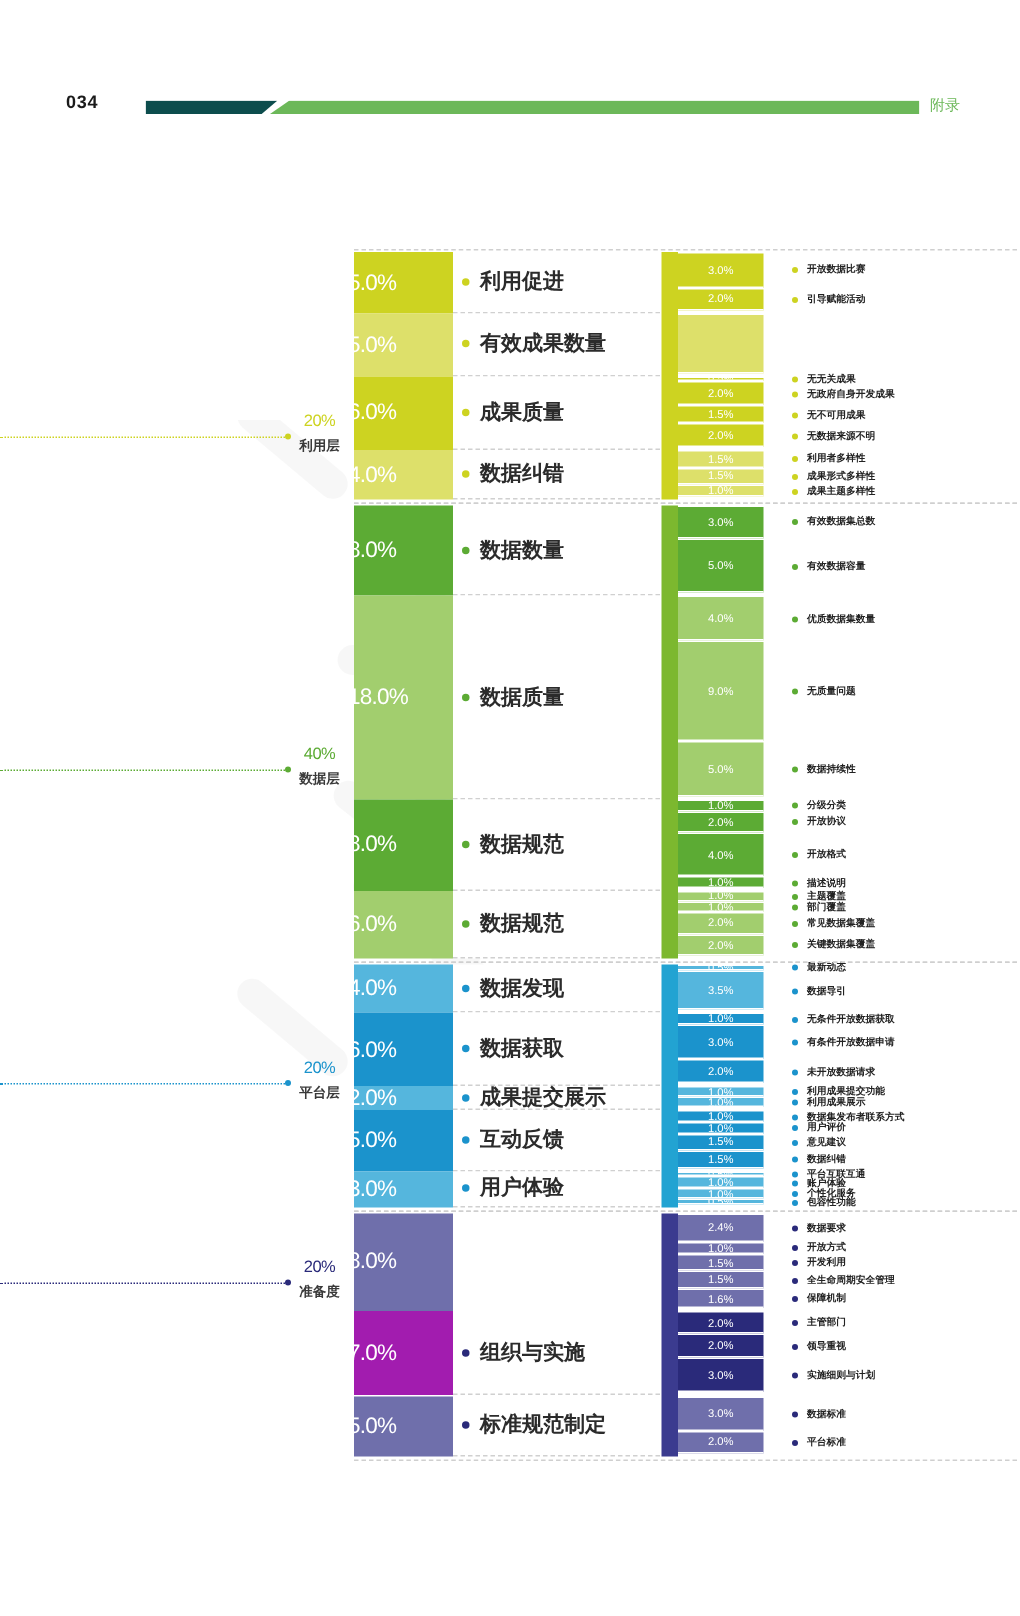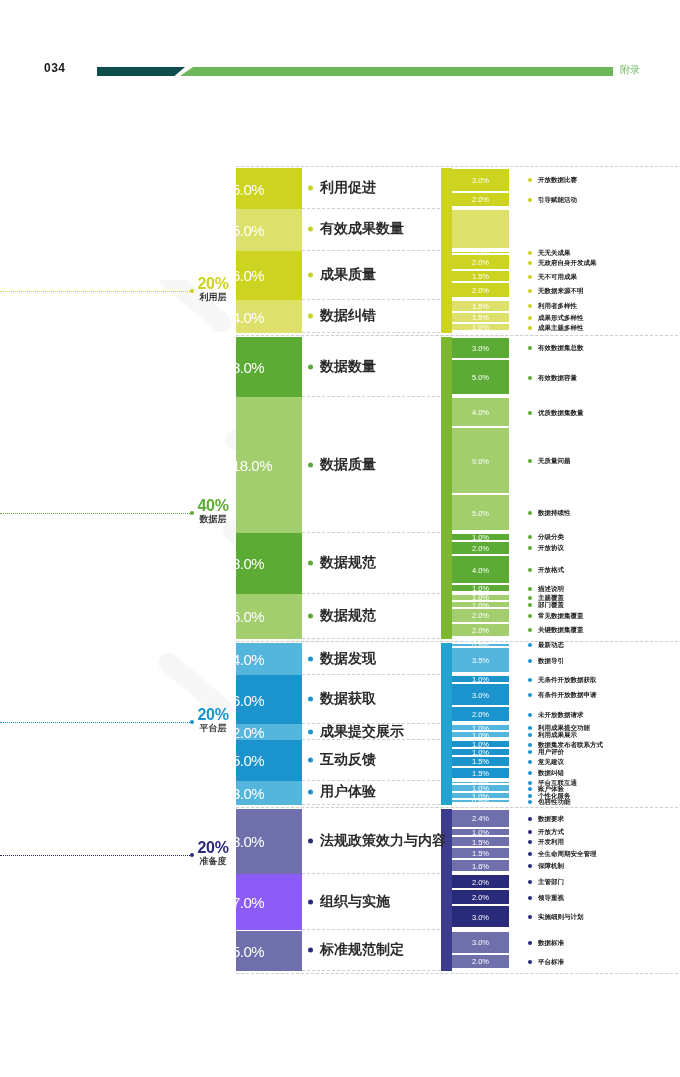--- a/index.html
+++ b/index.html
@@ -23,21 +23,21 @@
              opacity:.55;pointer-events:none;}
 
   
   .chart{position:absolute;left:0;top:0;width:680px;height:1077px;}
 
   
   .layer-mark{position:absolute;height:0;}
   .layer-line{position:absolute;left:0;top:0;height:0;border-top:1px dotted;width:100%;}
   .layer-dot{position:absolute;right:-2px;top:-2px;width:4px;height:4px;border-radius:50%;}
   .layer-pct{position:absolute;right:-40px;top:-16px;width:38px;text-align:center;
-             font-size:16px;font-weight:bold;letter-spacing:-.3px;}
+             font-size:11px;font-weight:normal;letter-spacing:-.3px;}
   .layer-name{position:absolute;right:-40px;top:0px;width:38px;text-align:center;
               font-size:9px;font-weight:bold;color:#3a3a3a;}
 
   .main-cell{position:absolute;left:0;width:66px;overflow:hidden;}
   .main-cell .pct{position:absolute;left:-4px;top:50%;transform:translateY(-50%);
                   font-size:15px;color:#ffffff;letter-spacing:-.5px;white-space:nowrap;}
   .label-cell{position:absolute;left:0;width:138px;background:#ffffff;
               border-bottom:1px dashed #d0d0d0;box-sizing:border-box;}
   .label-cell .dot{position:absolute;left:6px;top:50%;transform:translateY(-50%);
                    width:5px;height:5px;border-radius:50%;}
@@ -464,24 +464,20 @@
     <div class="layer-mark" style="left: 0px; top: 855px; width: 192px;">
       <div class="layer-line" style="border-top-color: rgb(42, 42, 122);"></div>
       <div class="layer-dot" style="background: rgb(42, 42, 122);"></div>
       <div class="layer-pct" style="color: rgb(42, 42, 122);">20%</div>
       <div class="layer-name">准备度</div>
     </div>
     <div class="spine" style="top: 809px; height: 162px; background: rgb(59, 59, 143);"></div>
     <div class="main-cell" style="left: 236px; top: 809px; height: 64.8px; background: rgb(111, 111, 171);">
       <span class="pct">8.0%</span>
     </div>
-    <div class="label-cell" style="left: 302px; top: 809px; height: 64.8px;">
-      <span class="dot" style="background: rgb(42, 42, 122);"></span>
-      <span class="txt">法规政策效力与内容</span>
-    </div>
     <div class="sub-cell" style="left: 452px; top: 810px; height: 17.84px; background: rgb(111, 111, 171);">
       <span class="pct">2.4%</span>
     </div>
     <div class="sub-name" style="left: 528px; top: 810px; height: 17.84px;">
       <span class="dot" style="background: rgb(42, 42, 122);"></span>
       <span class="txt">数据要求</span>
     </div>
     <div class="sub-cell" style="left: 452px; top: 828.84px; height: 6.85px; background: rgb(111, 111, 171);">
       <span class="pct">1.0%</span>
     </div>
@@ -503,21 +499,21 @@
       <span class="dot" style="background: rgb(42, 42, 122);"></span>
       <span class="txt">全生命周期安全管理</span>
     </div>
     <div class="sub-cell" style="left: 452px; top: 860.24px; height: 11.56px; background: rgb(111, 111, 171);">
       <span class="pct">1.6%</span>
     </div>
     <div class="sub-name" style="left: 528px; top: 860.24px; height: 11.56px;">
       <span class="dot" style="background: rgb(42, 42, 122);"></span>
       <span class="txt">保障机制</span>
     </div>
-    <div class="main-cell" style="left: 236px; top: 873.8px; height: 56.7px; background: #8b5cf6;">
+    <div class="main-cell" style="left: 236px; top: 873.8px; height: 56.7px; background: #a21caf;">
       <span class="pct">7.0%</span>
     </div>
     <div class="label-cell" style="left: 302px; top: 873.8px; height: 56.7px;">
       <span class="dot" style="background: rgb(42, 42, 122);"></span>
       <span class="txt">组织与实施</span>
     </div>
     <div class="sub-cell" style="left: 452px; top: 874.8px; height: 14.6286px; background: rgb(42, 42, 122);">
       <span class="pct">2.0%</span>
     </div>
     <div class="sub-name" style="left: 528px; top: 874.8px; height: 14.6286px;">

